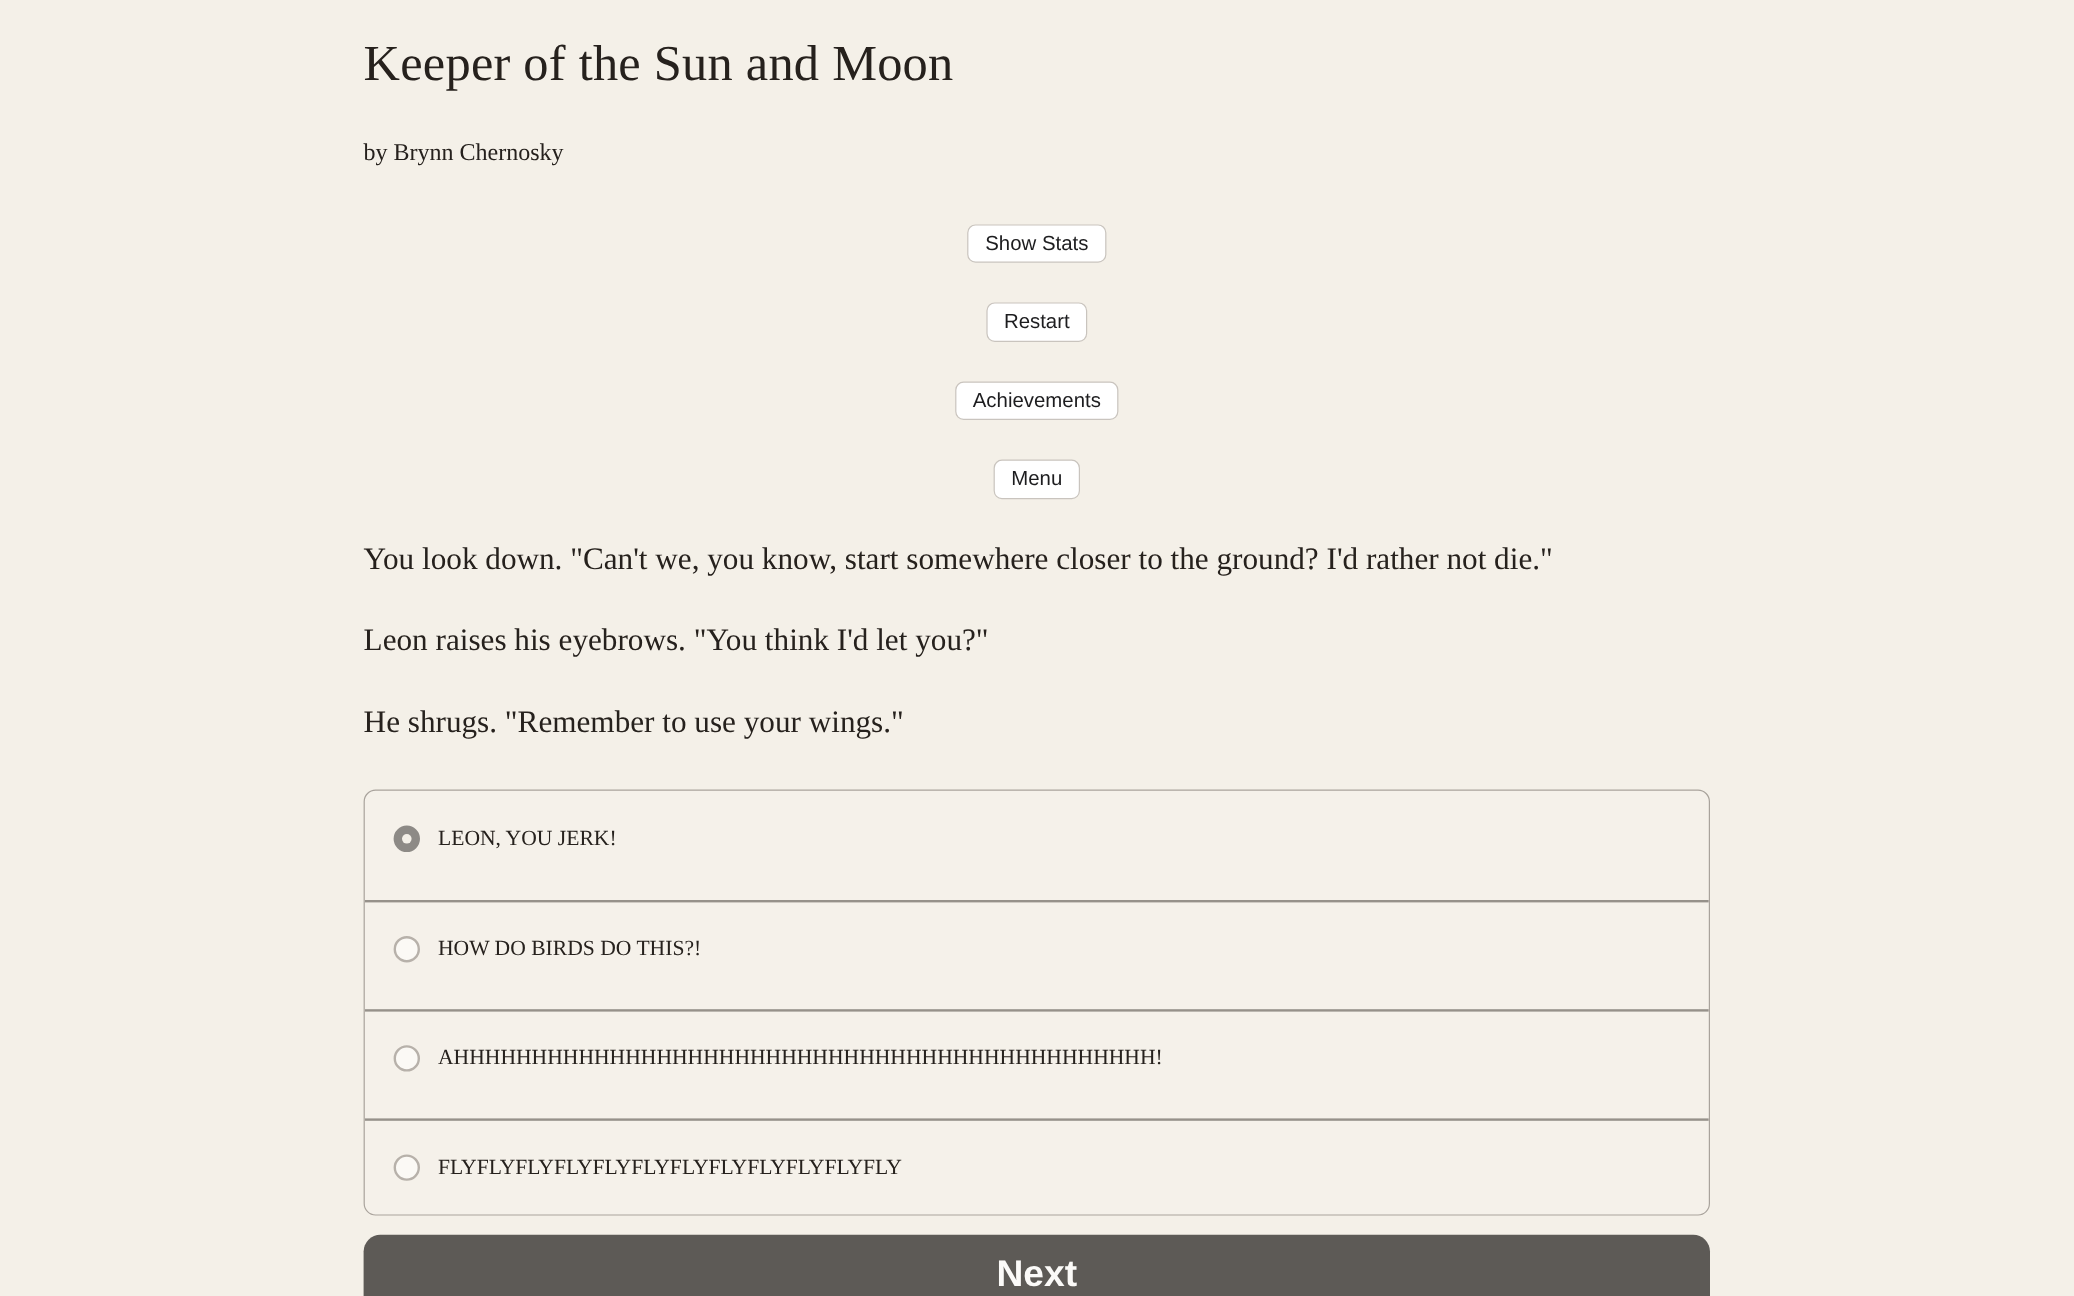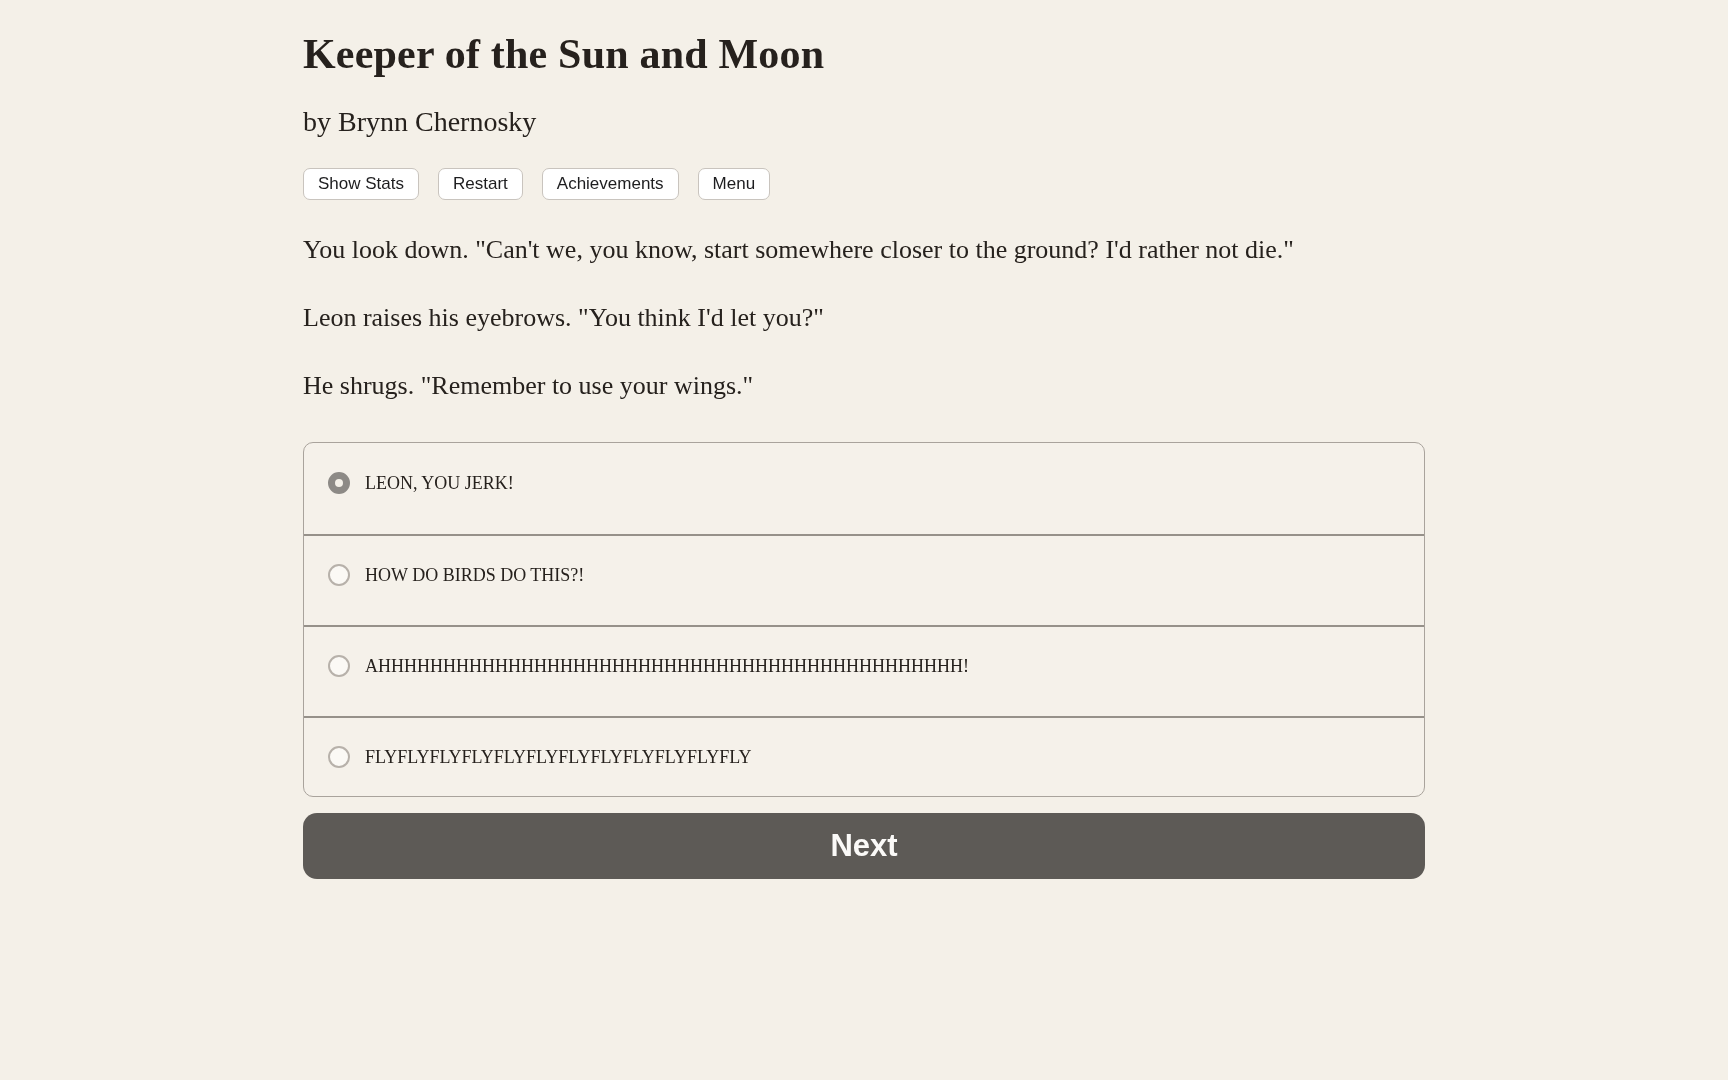--- a/index.html
+++ b/index.html
@@ -23,34 +23,35 @@
     font-family:"Liberation Serif", serif;
     overflow:hidden;
   }
   .container{
     width:1122px;
     margin:0 auto;
     padding-top:30px;
   }
   .game-title{
     font-size:42px;
-    font-weight:700;
+    font-weight:400;
     letter-spacing:0.2px;
-    margin-bottom:28px;
+    margin-bottom:38px;
   }
   .byline{
-    font-size:28px;
+    font-size:20px;
     font-weight:400;
-    margin-bottom:30px;
+    margin-bottom:48px;
   }
   .toolbar{
     display:flex;
     align-items:center;
-    gap:19px;
+    gap:33px;
     margin-bottom:30px;
+    flex-direction:column;
   }
   .toolbar button{
     font-family:"Liberation Sans", sans-serif;
     font-size:17px;
     color:#1d1d1f;
     background:var(--button-bg);
     border:1px solid var(--button-border);
     border-radius:7px;
     padding:5px 14px;
     line-height:1.2;

